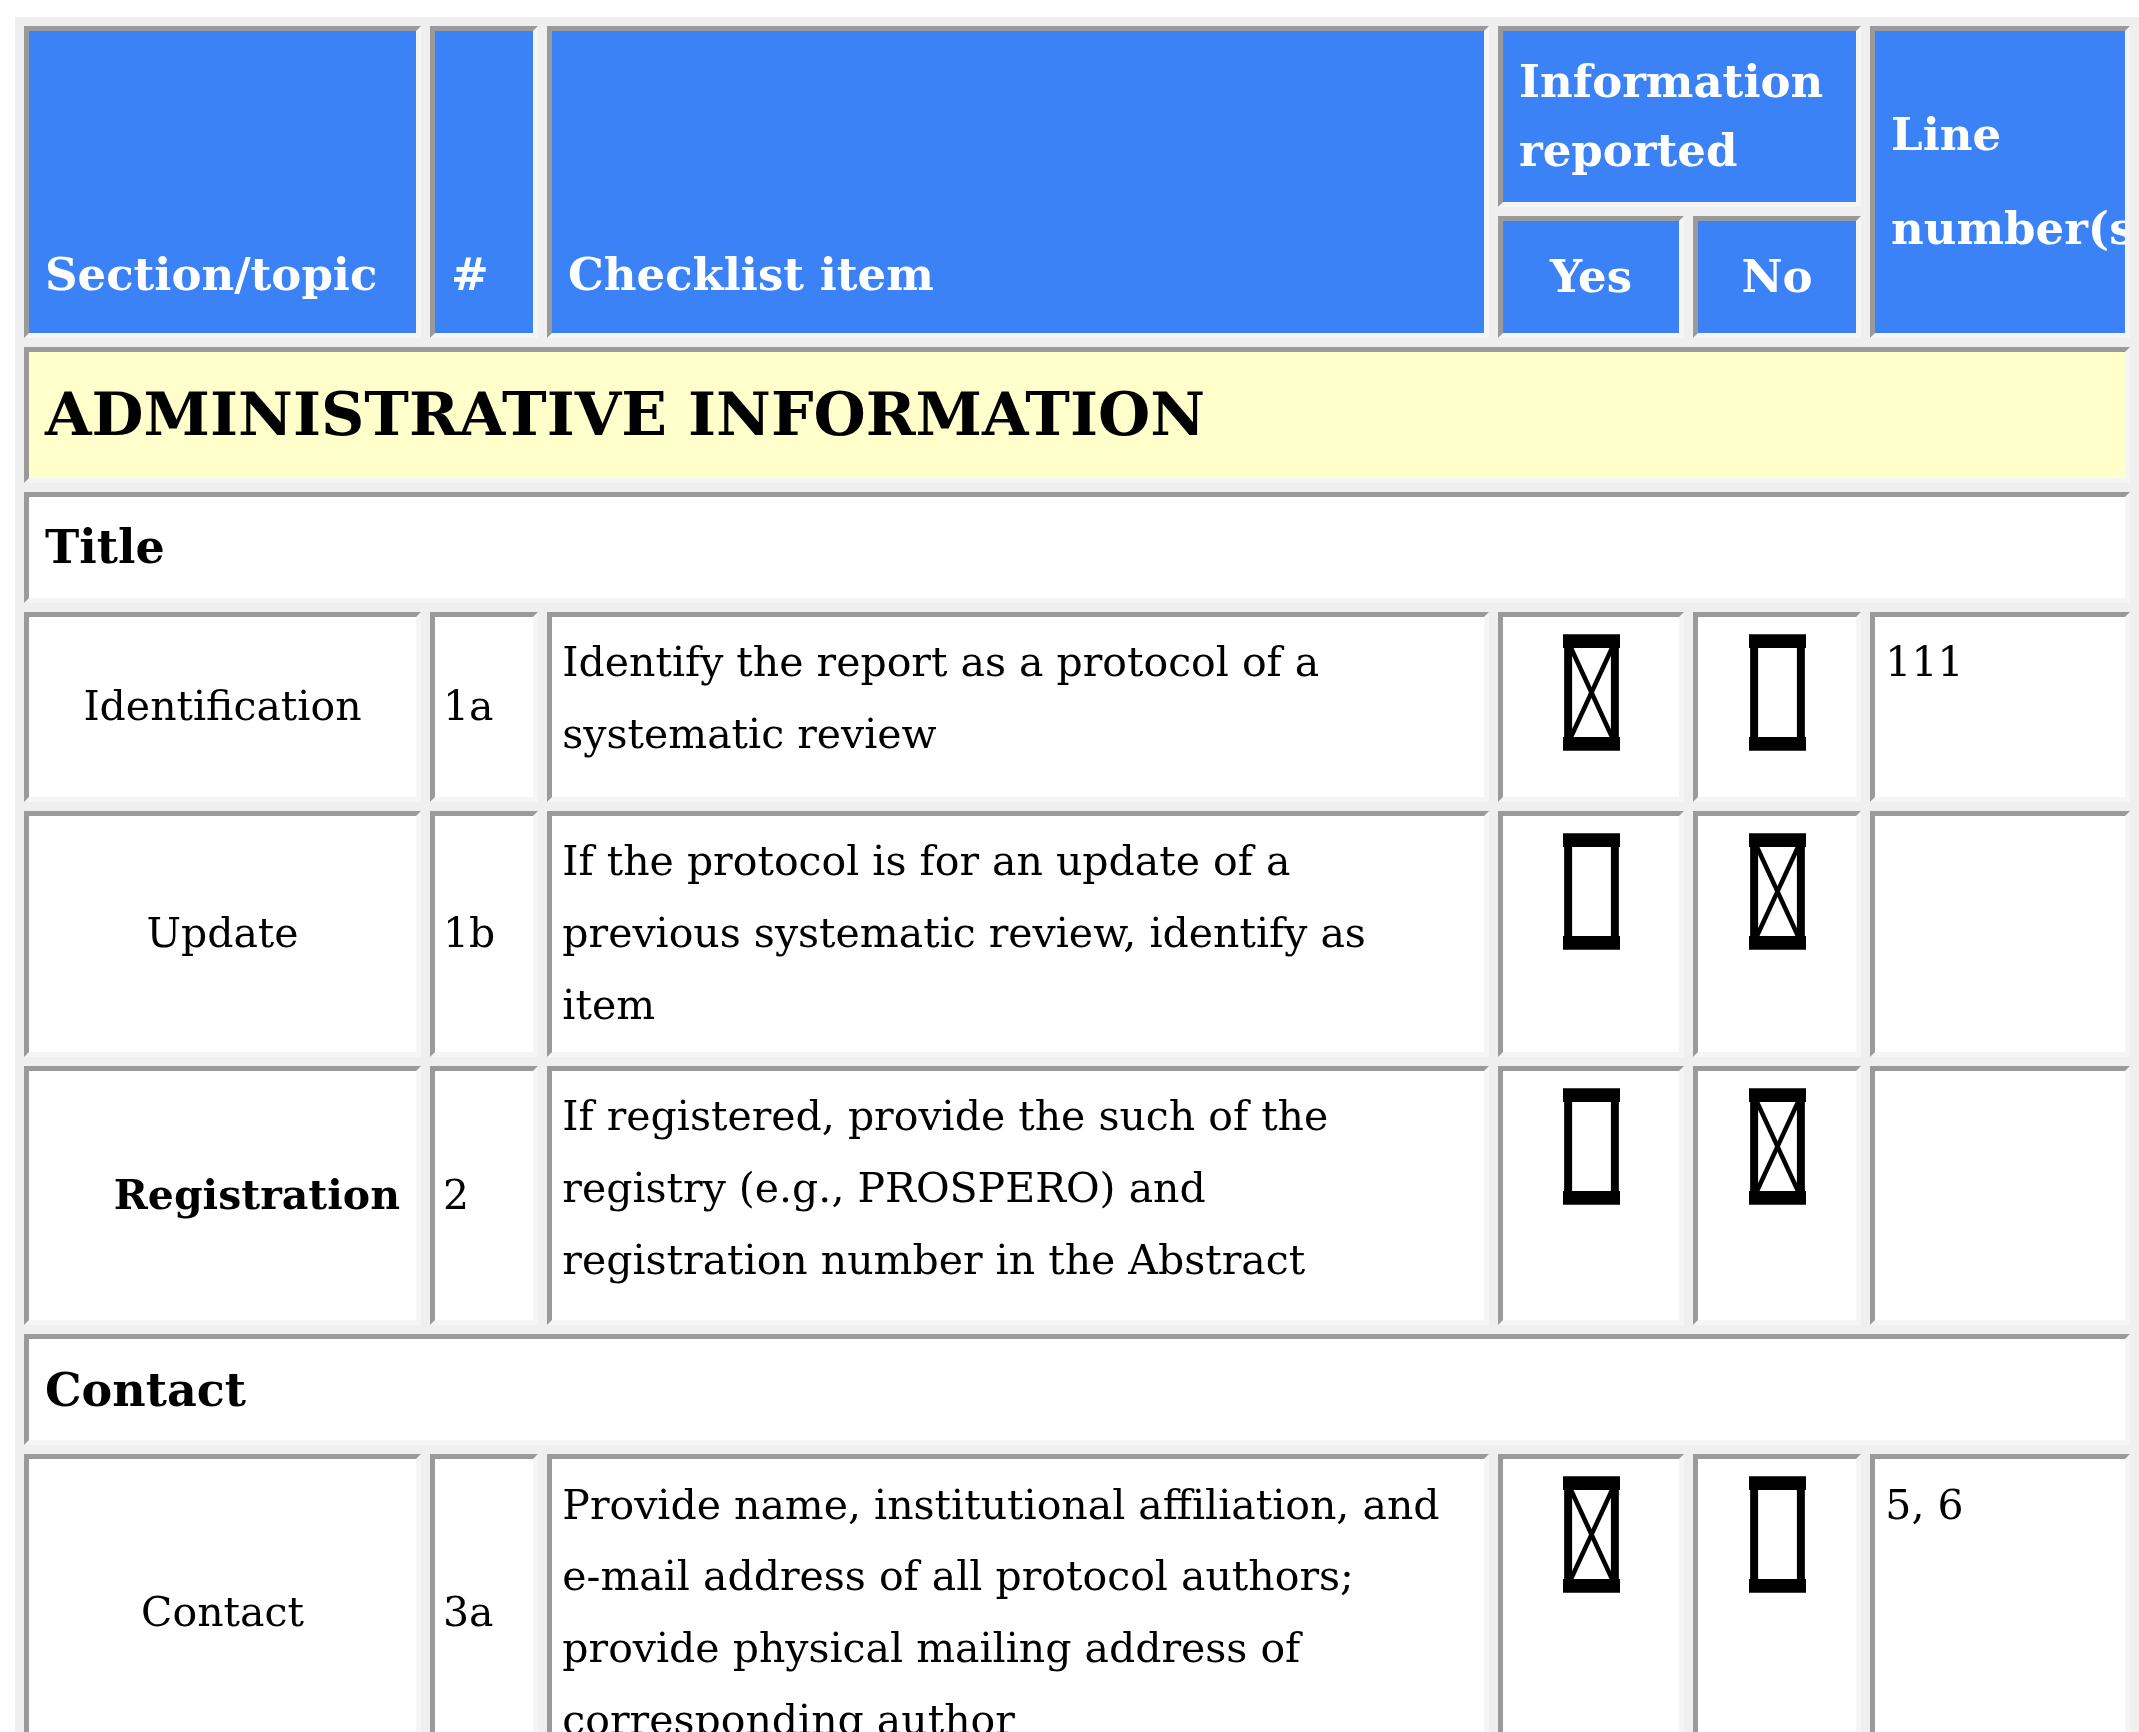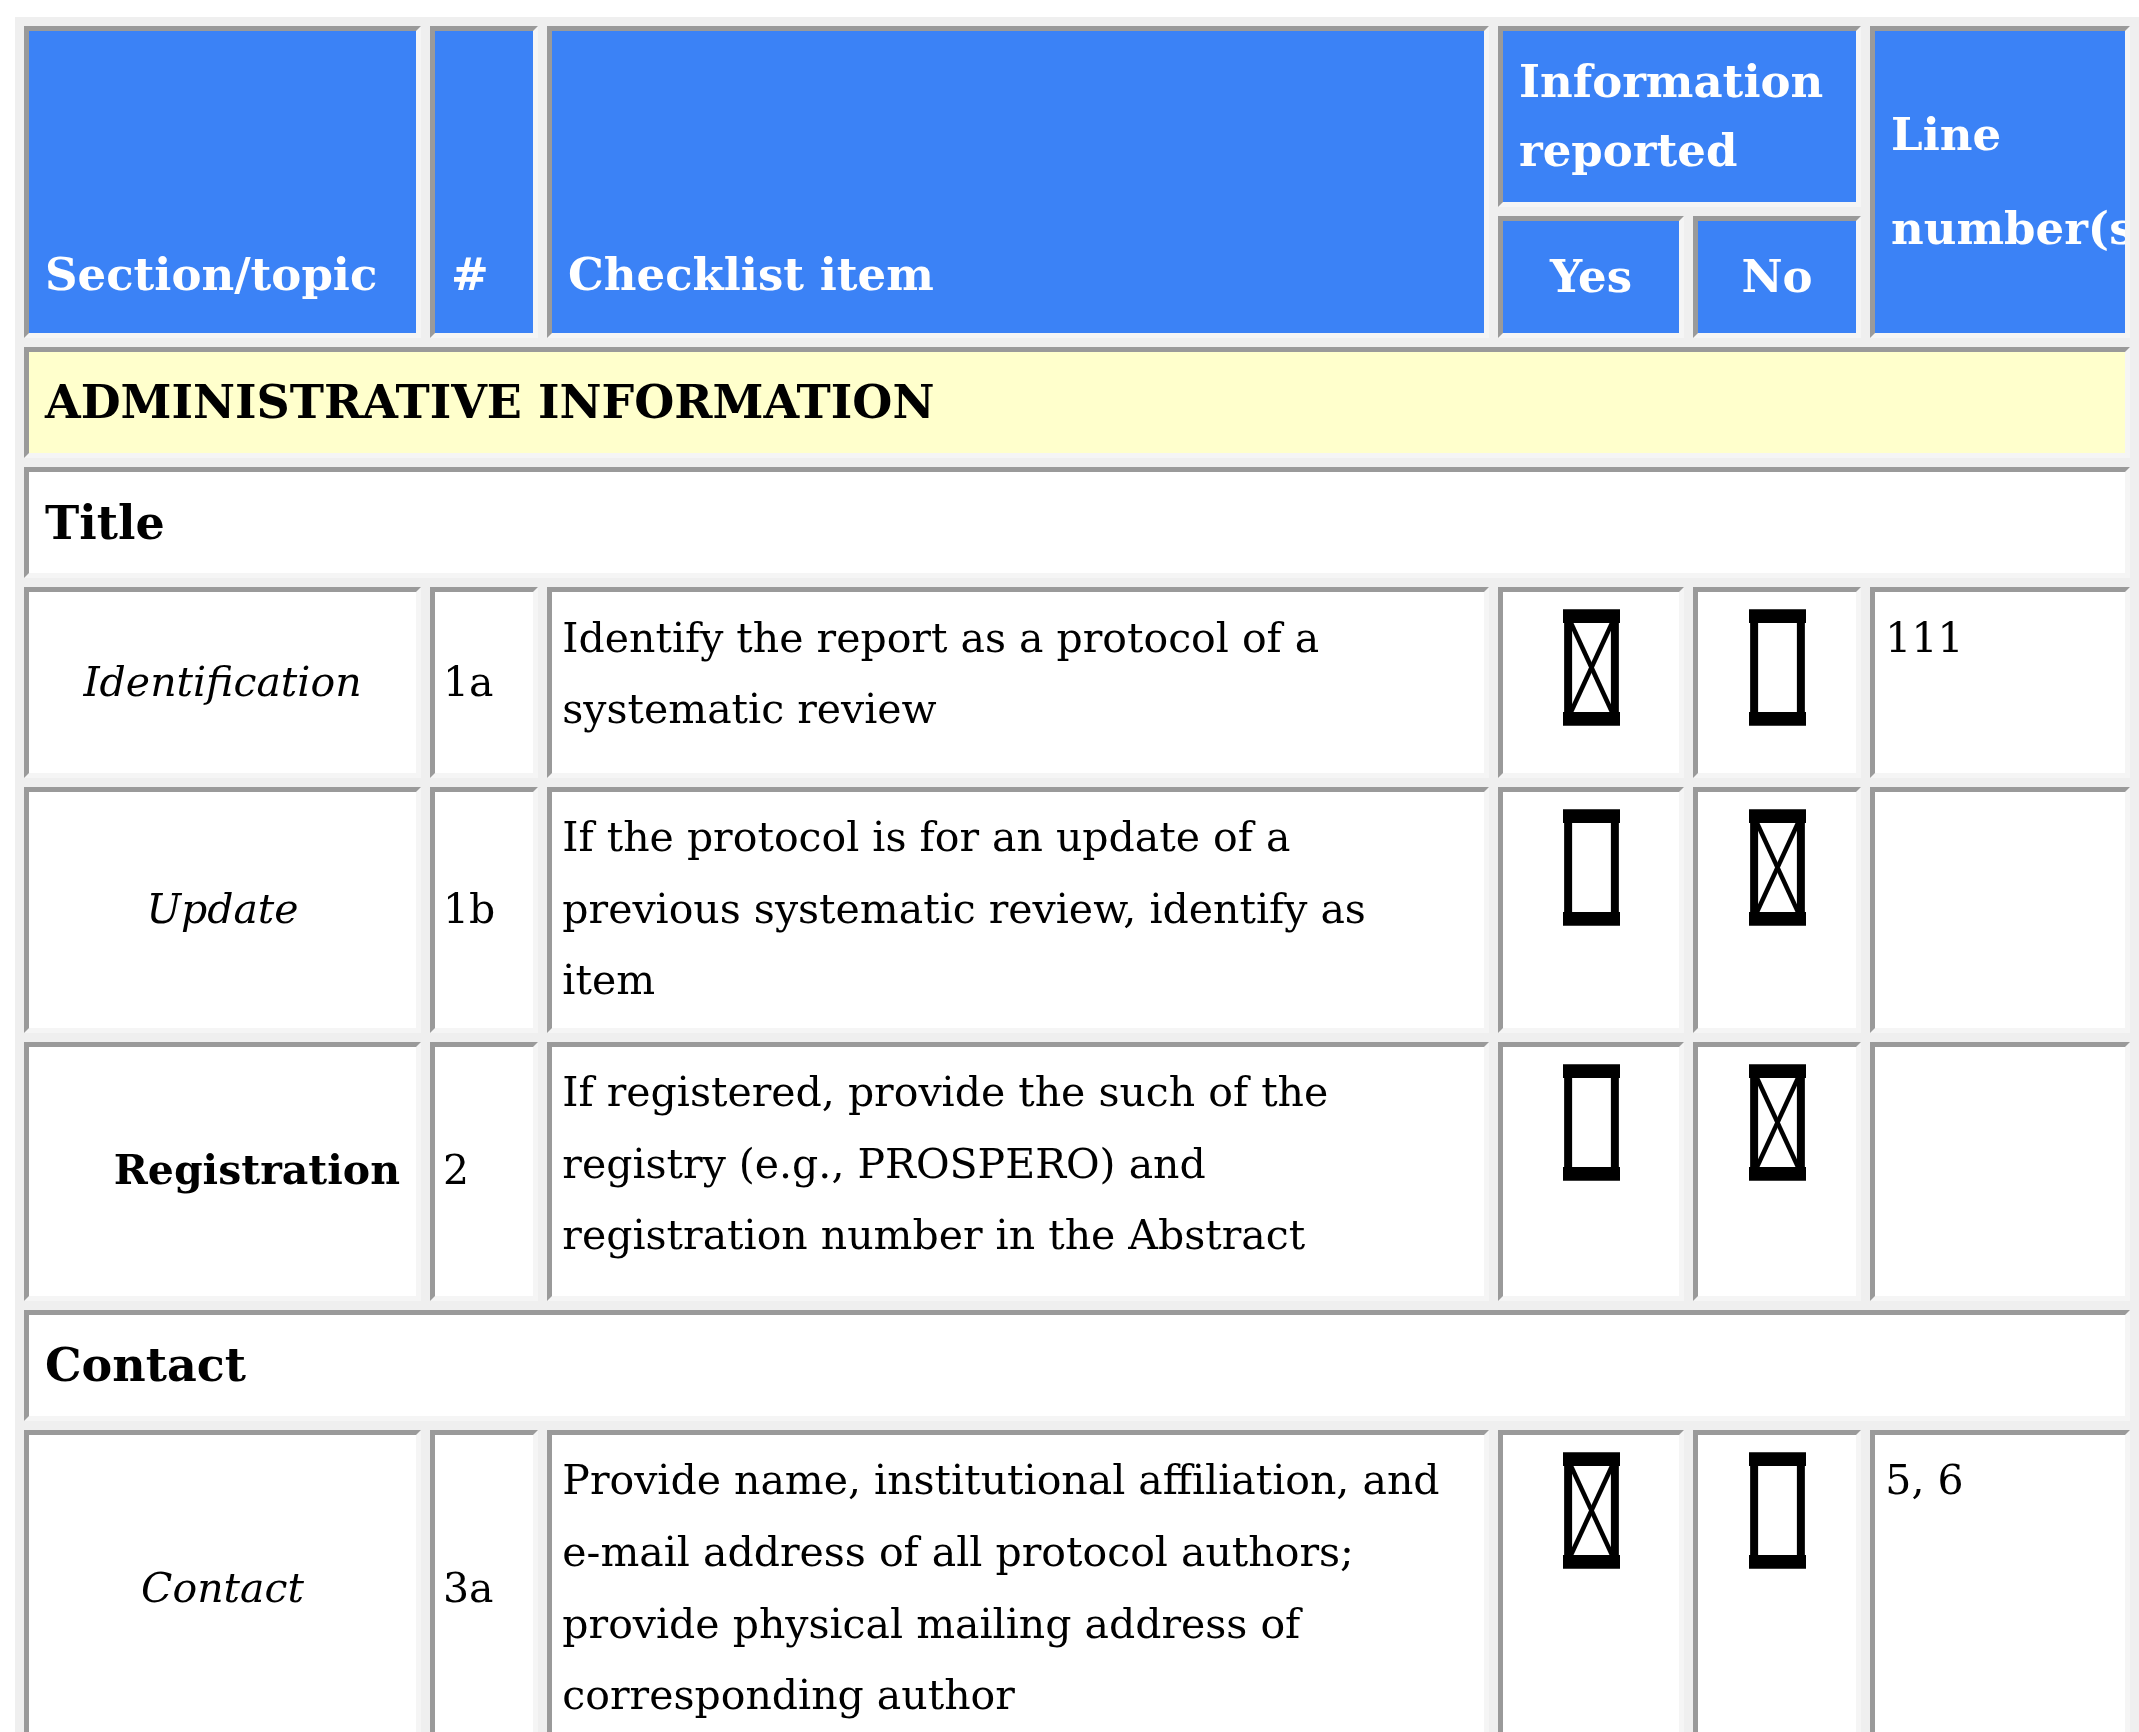--- a/index.html
+++ b/index.html
@@ -47,32 +47,32 @@
     line-height: 1.55;
   }
   td.hdr-main { vertical-align: bottom; padding-bottom: 23px; }
   td.hdr-info { vertical-align: middle; }
   td.hdr-sub  { vertical-align: middle; text-align: center; }
   td.hdr-line { vertical-align: middle; line-height: 2.1; }
   
   td.section-yellow {
     background: #ffffcc;
     font-weight: bold;
-    font-size: 46px;
+    font-size: 60px;
     vertical-align: middle;
   }
   td.section-plain {
     background: #ffffff;
     font-weight: bold;
     font-size: 46px;
     vertical-align: middle;
     margin-left: 23px;
   }
   
-  td.topic-center { text-align: center; vertical-align: middle; font-style: italic; }
+  td.topic-center { text-align: center; vertical-align: middle; }
   td.topic-left   { text-align: right;   vertical-align: middle; }
   td.topic-bold   { font-weight: bold; }
   td.numcell      { vertical-align: middle; padding-left: 8px; padding-right: 4.6px; }
   td.checktext    { vertical-align: top; padding-right: 34px; padding-left: 10.3px; margin-top: 38px; }
   td.boxcell      { vertical-align: top; text-align: center; padding-top: 15px; }
   td.linecell     { vertical-align: top; padding-left: 10.3px; }
   
   .cbx {
     display: inline-block;
     width: 57px;

